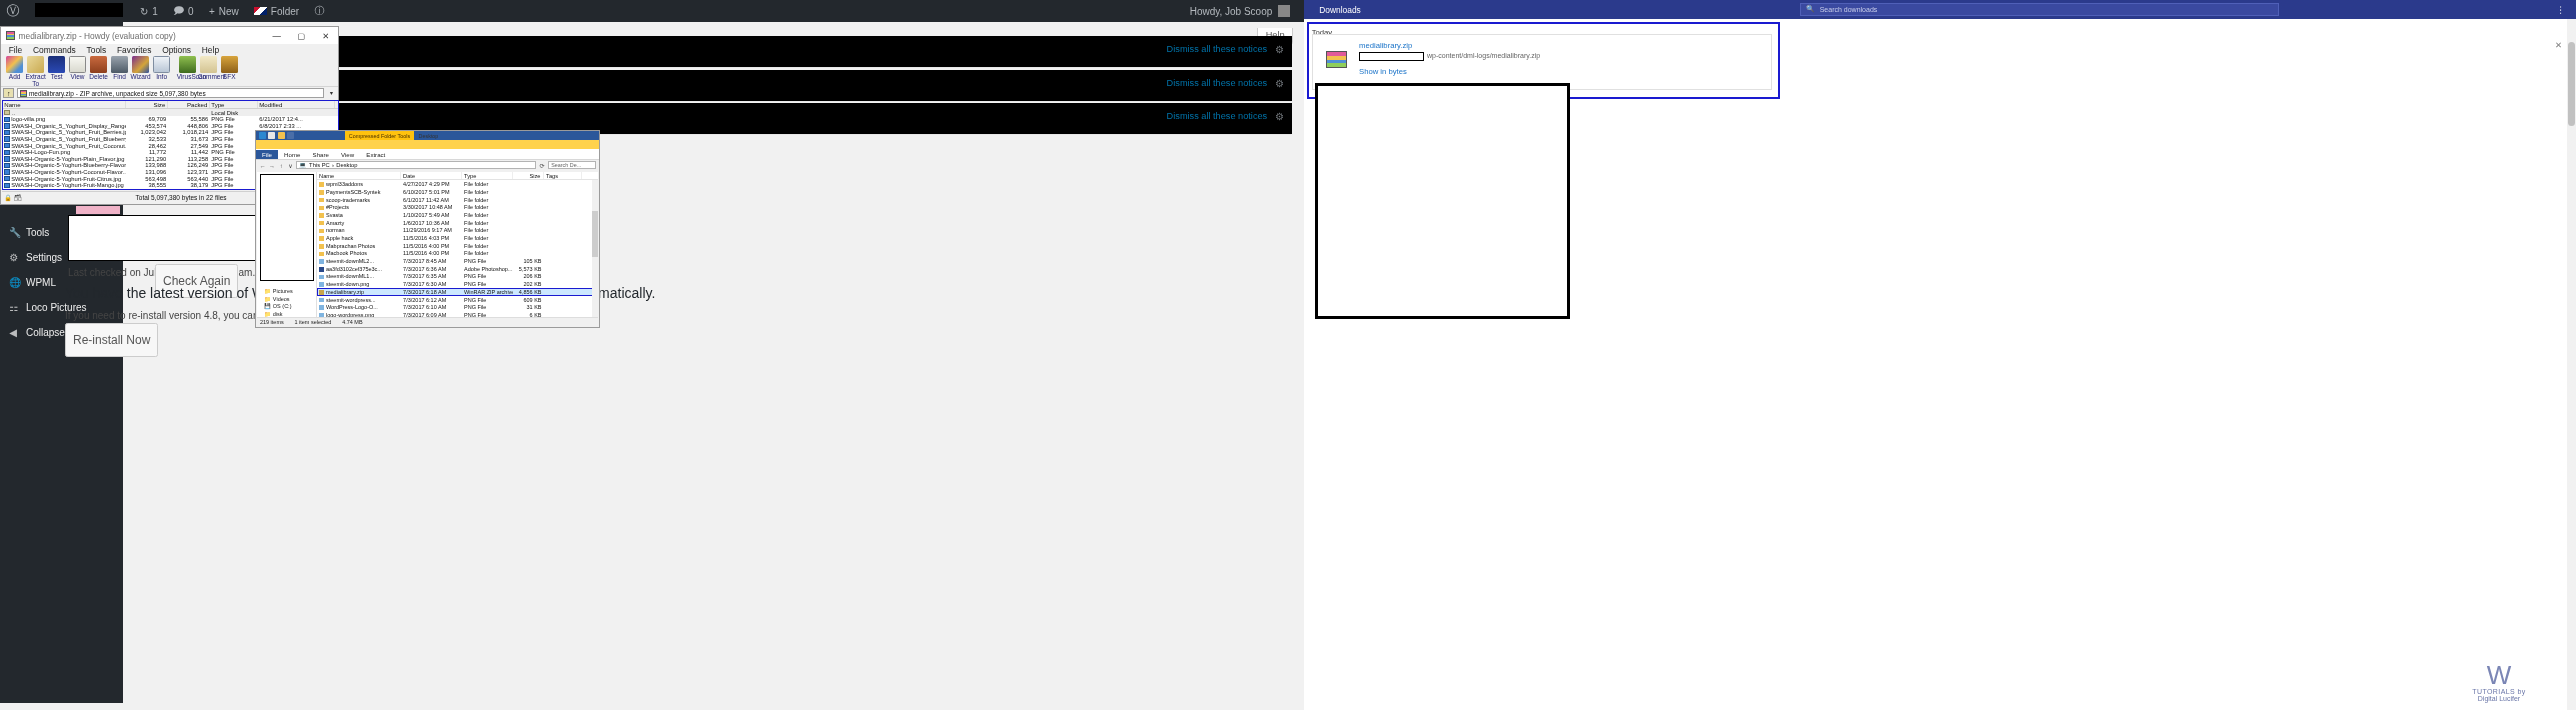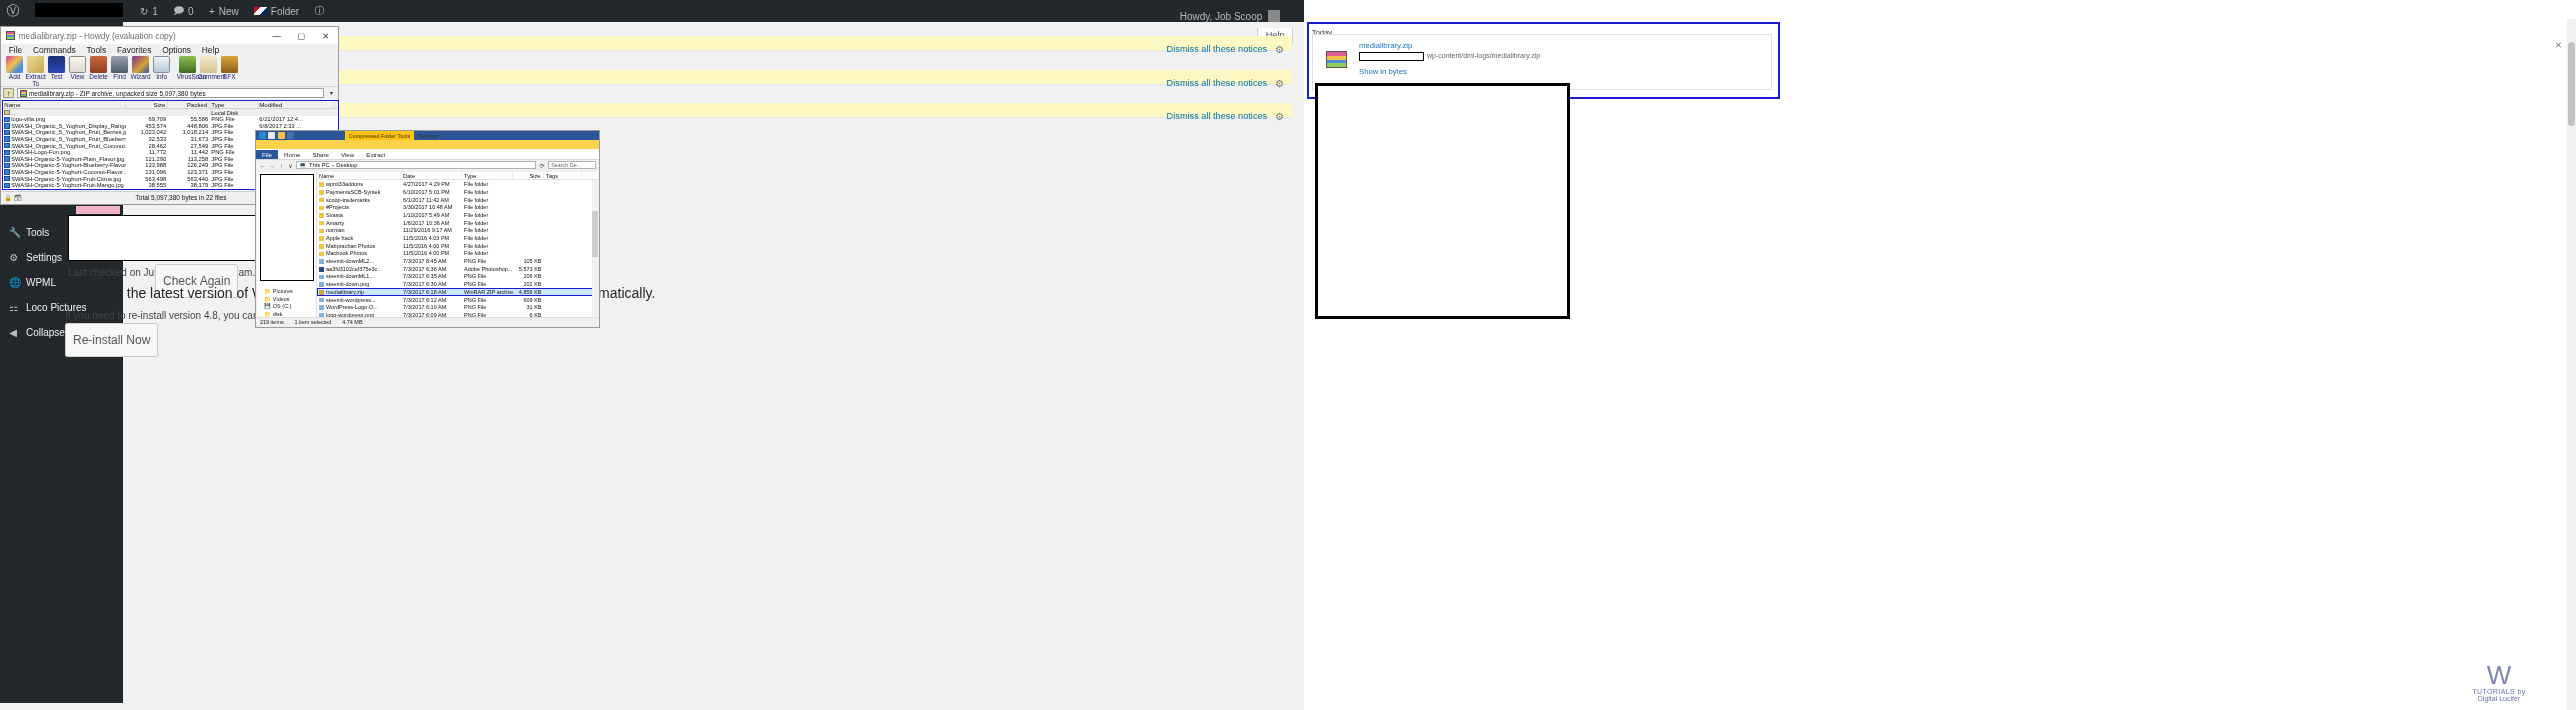--- a/index.html
+++ b/index.html
@@ -8,35 +8,35 @@
   .root { position:relative; width:2576px; height:711px; }
 
   
   .wp-admin-bar { position:absolute; left:0; top:0; width:1304px; height:22px;
     background:#23282d; color:#b4b9be; font-size:10px; display:flex; align-items:center; }
   .wp-logo { width:26px; text-align:center; color:#b4b9be; font-size:13px; }
   .wp-site { padding:0 6.1px; color:#b4b9be; font-size:10px; }
   .wp-blackbox { width:88px; height:14px; background:#000; display:inline-block; margin:0 3.1px; }
   .wp-item { display:flex; align-items:center; gap:3.8px; padding:0 7.7px; color:#b4b9be; font-size:10px;}
   .wp-flag { width:13px; height:8.4px; background:linear-gradient(135deg,#c8102e 0 33%,#fff 33% 66%,#012169 66%); display:inline-block;}
-  .wp-howdy { position:absolute; right:0; top:0; height:22px; display:flex; align-items:flex-end;
-    gap:5.4px; padding-right:24px; font-size:10px; color:#b4b9be;}
+  .wp-howdy { position:absolute; right:0; top:0; height:22px; display:flex; align-items:center;
+    gap:5.4px; padding-right:14px; font-size:10px; color:#b4b9be;}
   .wp-avatar { width:12.3px; height:12.3px; background:#888; }
 
   .wp-body { position:absolute; left:0; top:22px; width:1304px; height:689px; background:#f1f1f1; }
   .wp-sidebar { position:absolute; left:0; top:0; width:123px; height:689px; background:#23282d; }
   .wp-side-item { color:#eee; font-size:10px; padding:7px 0 7px 9.2px; display:flex; align-items:center; gap:6.1px;}
   .wp-side-icon { width:10.7px; height:10.7px; display:inline-block; opacity:.75; }
   .wp-content { position:absolute; left:123px; top:0; right:0; bottom:0; background:#f1f1f1; }
 
   .wp-help { position:absolute; right:10.7px; top:6.1px; background:#fff; border:0.8px solid #ccc;
     border-top:none; font-size:9.2px; padding:2.3px 7.7px; color:#555; border-radius:0 0 2.3px 2.3px;}
 
-  .notice { position:absolute; left:25px; right:12.3px; background:#fef9c3; border-left:3.1px solid #00a0d2;
-    box-shadow:0 0.8px 0.8px rgba(0,0,0,.04); height:14px; }
+  .notice { position:absolute; left:25px; right:12.3px; background:#000000; border-left:3.1px solid #00a0d2;
+    box-shadow:0 0.8px 0.8px rgba(0,0,0,.04); height:31px; }
   .notice .dismiss-all { position:absolute; right:24.5px; top:8.4px; font-size:9.2px; color:#0073aa; }
   .notice .gear { position:absolute; right:6.1px; top:7.7px; width:10.7px; height:10.7px; color:#72777c; font-size:10px;}
 
   .wp-pink-badge { position:absolute; background:#f0b3c8; height:8.4px; width:44px; }
   .wp-blackbox2 { position:absolute; border:1.5px solid #000; background:#fff; }
 
   .wp-text { position:absolute; font-size:10px; color:#444; }
   .wp-head2 { position:absolute; font-size:14px; color:#23282d; }
   .wp-btn { position:absolute; font-size:12px; padding:9px 7px; background:#f7f7f7;
     border:0.8px solid #ccc; border-radius:2.3px; color:#555; }
@@ -633,20 +633,30 @@
     </div>
 
     <div class="ex-status">
       <span>219 items</span>
       <span>1 item selected</span>
       <span>4.74 MB</span>
     </div>
   </div>
 
   <div class="browser">
+    <div class="br-bar">
+      <div class="br-title">Downloads</div>
+      <div class="br-searchwrap">
+        <div class="br-search">
+          <span>🔍</span>
+          <span>Search downloads</span>
+        </div>
+      </div>
+      <div class="br-menu">⋮</div>
+    </div>
 
     <div class="br-scroll">
       <div class="br-thumb"></div>
     </div>
 
     <div class="dl-today">Today</div>
     <div class="dl-outline"></div>
     <div class="dl-card"></div>
     <div class="dl-thumb"></div>
     <div class="dl-name">medialibrary.zip</div>

